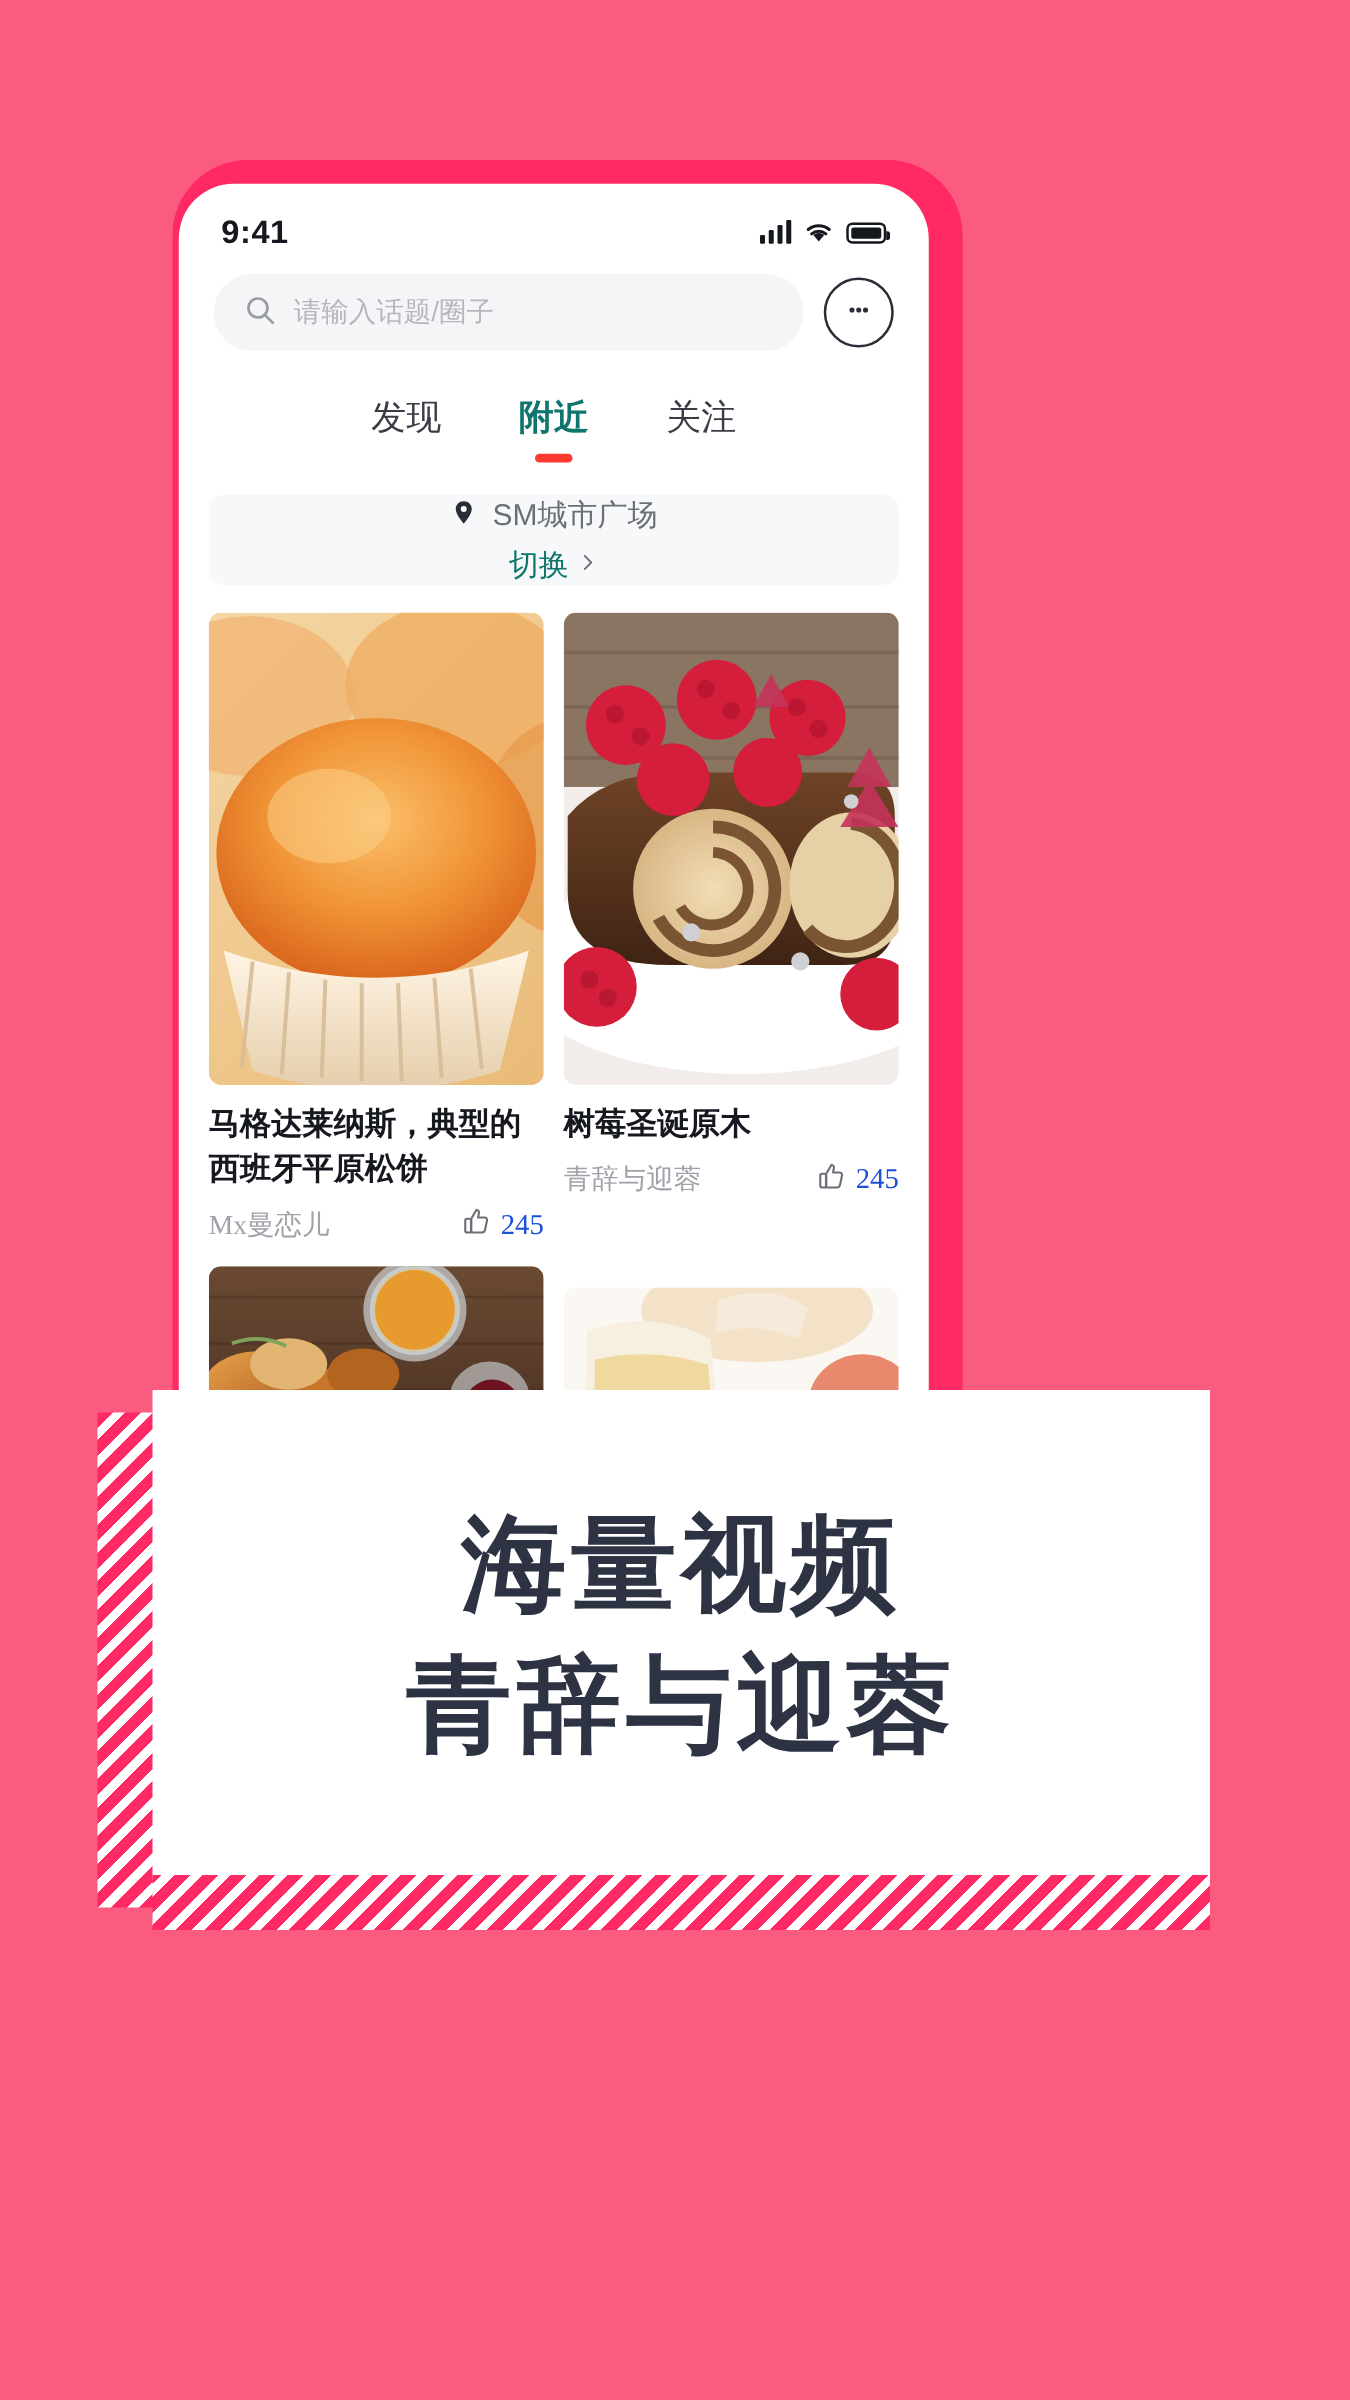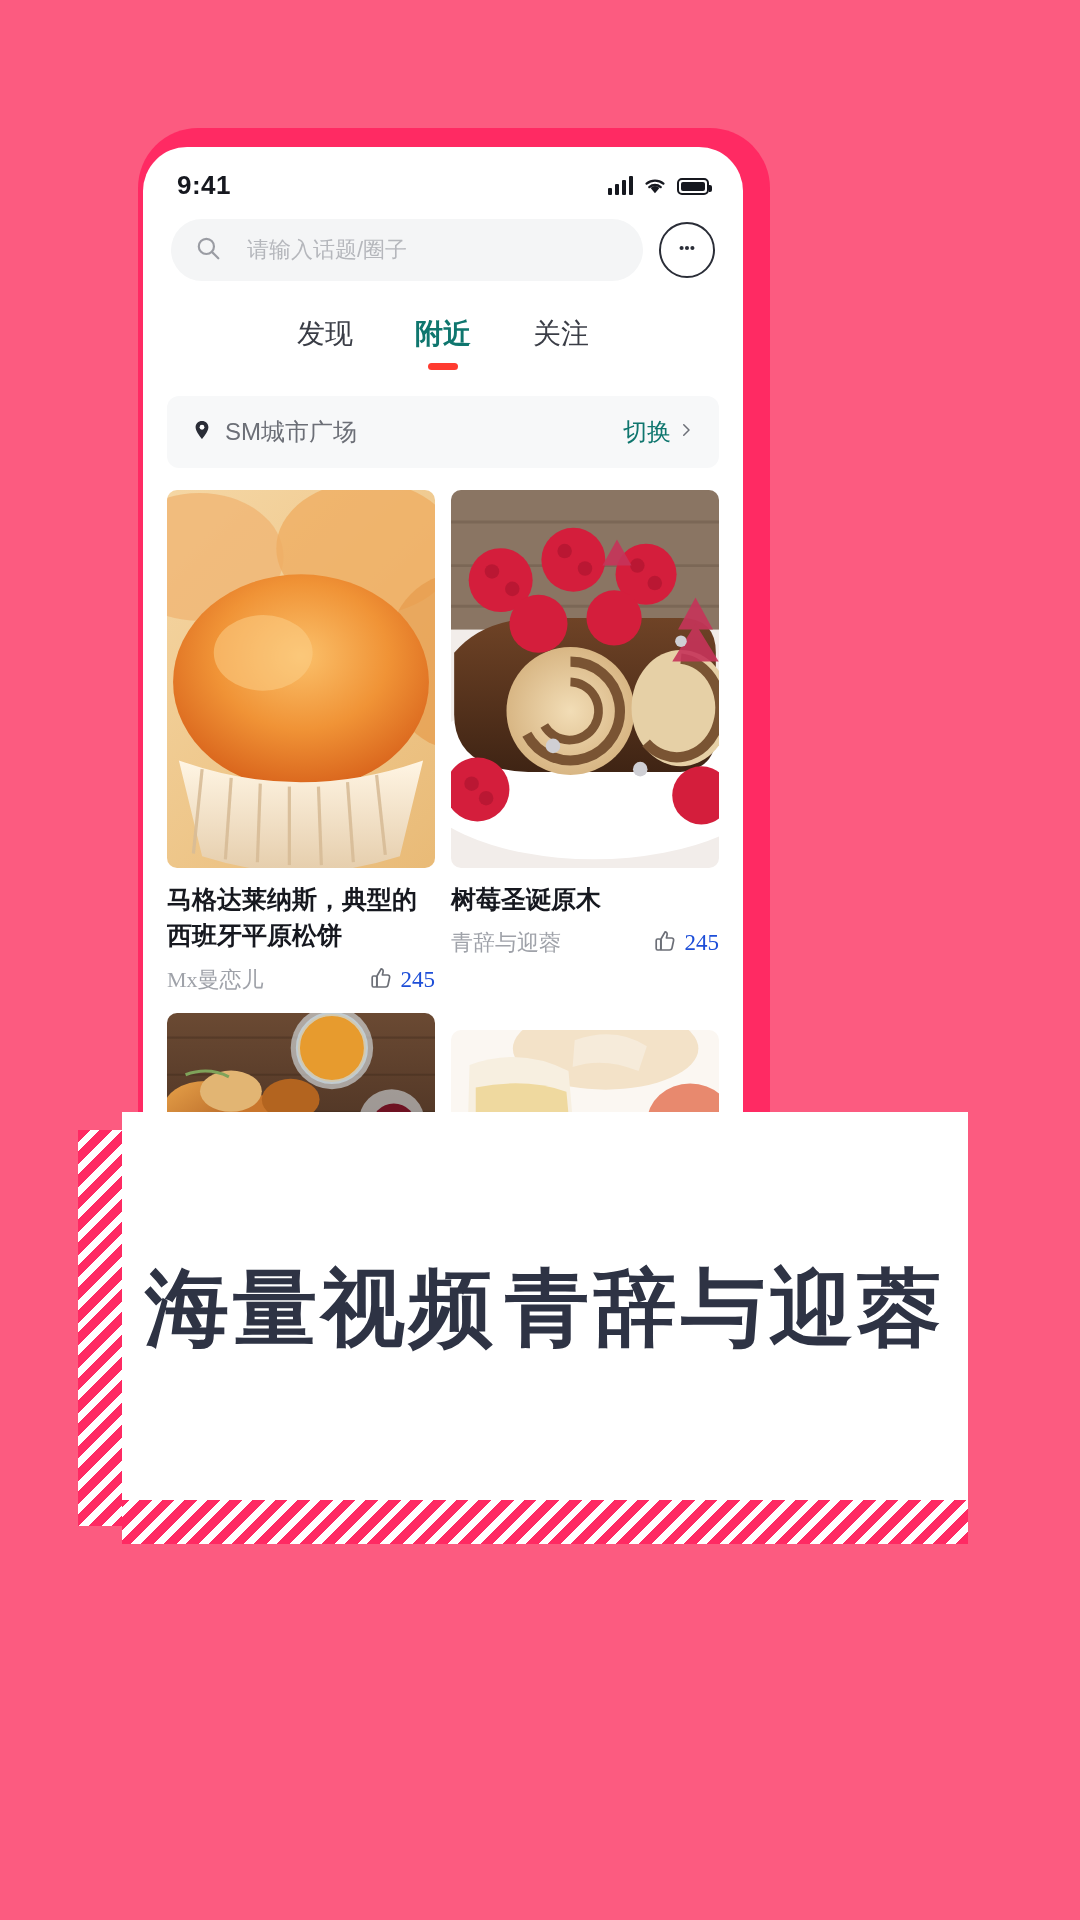--- a/index.html
+++ b/index.html
@@ -58,21 +58,21 @@
   }
   .batt span{ display:block; height:100%; background:#16181F; border-radius:2px; }
 
   
   #search-row{
     display:flex; align-items:center; gap:16px;
     padding:10px 28px 0 28px;
   }
   #search-box{
     flex:1; height:62px; background:#F4F5F6; border-radius:31px;
-    display:flex; align-items:center; gap:26px; padding:0 24px;
+    display:flex; align-items:center; gap:14px; padding:0 24px;
   }
   #search-box .ph{ font-size:22px; color:#B5B7BC; }
   #msg-btn{
     width:56px; height:56px; border-radius:50%;
     border:2px solid #2A2D37;
     display:flex; align-items:center; justify-content:center;
     flex:0 0 auto;
   }
 
   
@@ -88,20 +88,21 @@
     margin:10px auto 0 auto;
   }
   .tab:not(.active) .bar{ visibility:hidden; }
 
   
   #location-bar{
     margin:26px 24px 0 24px;
     height:72px; background:#F7F8F9; border-radius:12px;
     display:flex; align-items:center; justify-content:space-between;
     padding:0 24px;
+    flex-direction:column;
   }
   #location-left{ display:flex; align-items:center; gap:12px; }
   #location-name{ font-size:24px; color:#6C6F77; }
   #location-right{ display:flex; align-items:center; gap:6px; }
   #switch-label{ font-size:24px; color:#0f766e; }
 
   
   #feed{
     display:flex; gap:16px;
     padding:22px 24px 0 24px;
@@ -132,21 +133,21 @@
     width:846px; height:44px;
     background:repeating-linear-gradient(-45deg,#FF2A63 0 9px,#ffffff 9px 16px);
   }
   #promo{
     position:absolute; left:122px; top:1112px;
     width:846px; height:392px;
     background:#ffffff;
   }
   #promo-text{
     position:absolute; left:122px; top:1112px; width:846px; height:392px;
-    display:flex; flex-direction:row; align-items:center; justify-content:center;
+    display:flex; flex-direction:column; align-items:center; justify-content:center;
     gap:8px;
   }
   .headline{
     font-size:84px; font-weight:bold; color:#2E3344; letter-spacing:4px;
     line-height:1.25;
   }
 </style>
 </head>
 <body>
 

